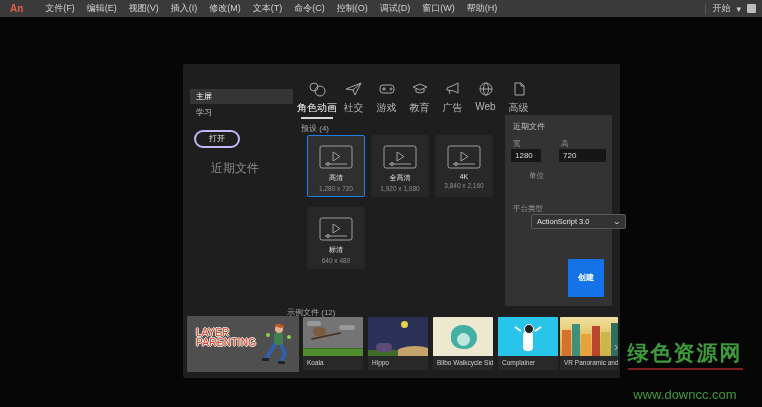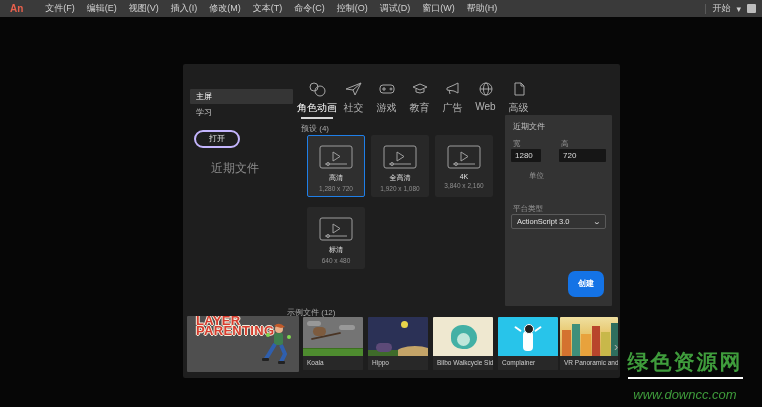--- a/index.html
+++ b/index.html
@@ -27,21 +27,21 @@
   
   .side-item{position:absolute;left:7px;width:103px;height:15px;line-height:15px;
     font-size:8px;color:#cfcfcf;padding-left:6px;box-sizing:border-box;border-radius:1px;}
   .side-item.active{background:#353535;color:#fff;}
   .open-btn{position:absolute;left:11px;top:66px;border:2px solid #c4b5fd;border-radius:10px;
     background:transparent;color:#e0e0e0;font-size:8px;padding:3px 13px;line-height:1;
     font-family:inherit;}
   .recent-label{position:absolute;left:28px;top:96px;font-size:12px;color:#8b8b8b;}
   
   .promo{position:absolute;left:4px;top:252px;width:112px;height:56px;background:#4f4f4f;border-radius:1px;overflow:hidden;}
-  .promo-text{position:absolute;left:9px;top:0;font-size:13px;font-weight:bold;line-height:10px;
+  .promo-text{position:absolute;left:9px;top:12px;font-size:10px;font-weight:normal;line-height:10px;
     color:#d63c2f;letter-spacing:.3px;
     text-shadow:1px 0 0 #f2ecdc,-1px 0 0 #f2ecdc,0 1px 0 #f2ecdc,0 -1px 0 #f2ecdc;}
   .promo-art{position:absolute;right:6px;top:6px;}
   
   .tabs{position:absolute;left:114px;top:12px;display:flex;}
   .tab{display:flex;flex-direction:column;align-items:center;width:33px;padding-top:3px;position:relative;}
   .tab:first-child{width:40px;}
   .tab .ticon{height:20px;display:flex;align-items:center;}
   .tab .ticon svg{stroke:#a6a6a6;fill:none;stroke-width:1;}
   .tab .tlabel{font-size:10px;color:#b5b5b5;margin-top:2px;white-space:nowrap;}
@@ -57,24 +57,24 @@
   .p-size{font-size:6.5px;color:#8f8f8f;margin-top:2px;}
   
   .panel{position:absolute;left:322px;top:51px;width:107px;height:191px;background:#333333;border-radius:1px;}
   .panel .hdr{position:absolute;left:8px;top:6px;font-size:8px;color:#c0c0c0;}
   .fld-label{position:absolute;font-size:7.5px;color:#9a9a9a;}
   .txt-input{position:absolute;height:13px;background:#161616;border:none;color:#dcdcdc;
     font-size:8px;padding:0 4px;box-sizing:border-box;border-radius:1px;font-family:inherit;}
   .select{position:absolute;height:15px;border-radius:2px;font-size:7.5px;display:flex;
     align-items:center;padding:0 5px;box-sizing:border-box;justify-content:space-between;}
   .select.disabled{background:#2c2c2c;color:#5e5e5e;}
-  .select.enabled{background:#333;border:1px solid #5a5a5a;color:#e2e2e2;}
+  .select.enabled{background:#333;border:1px solid #5a5a5a;color:#e2e2e2;margin-left:20px;}
   .chev{font-size:7px;transform:scaleX(1.4);}
   .create-btn{position:absolute;right:8px;bottom:9px;background:#1473e6;color:#fff;border:none;
-    border-radius:7px;font-size:8px;padding:9px 10px;line-height:1;font-family:inherit;font-weight:bold;}
+    border-radius:1px;font-size:8px;padding:15px 10px;line-height:1;font-family:inherit;font-weight:bold;}
   
   .sample-card{position:absolute;top:253px;width:60px;height:53px;background:#282828;border-radius:1px;overflow:hidden;}
   .thumb{position:relative;width:100%;height:39px;overflow:hidden;}
   .s-label{height:14px;line-height:14px;font-size:6.5px;color:#cfcfcf;padding:0 4px;
     white-space:nowrap;overflow:hidden;background:#282828;}
   .next-arrow{position:absolute;left:431px;top:276px;color:#aaa;font-size:13px;line-height:13px;cursor:pointer;}
   
   .t-koala{background:#747474;}
   .t-koala .cloud{position:absolute;background:#989898;border-radius:6px;}
   .t-koala .grass{position:absolute;left:0;right:0;bottom:0;height:7px;background:#4e8c2f;border-top:1px solid #3c701f;}
@@ -97,23 +97,23 @@
   .t-vr{background:linear-gradient(180deg,#efe0a0 0%,#e8c871 40%,#d9a74f 100%);}
   .t-vr i{position:absolute;bottom:0;}
   .t-vr .b1{left:2px;width:9px;height:26px;background:#d4722f;}
   .t-vr .b2{left:12px;width:8px;height:32px;background:#3f8f7a;}
   .t-vr .b3{left:21px;width:10px;height:22px;background:#e8a23c;}
   .t-vr .b4{left:32px;width:8px;height:30px;background:#b8452c;}
   .t-vr .b5{left:41px;width:9px;height:24px;background:#c8b84a;}
   .t-vr .b6{left:51px;width:8px;height:33px;background:#2e6e5e;}
   
   .watermark{position:absolute;right:3px;bottom:5px;width:148px;text-align:center;}
-  .wm-site{font-size:21px;font-weight:bold;letter-spacing:2px;border-bottom:2px solid #ffffff;
+  .wm-site{font-size:21px;font-weight:bold;letter-spacing:2px;border-bottom:2px solid #7f1d1d;
     padding-bottom:1px;display:inline-block;}
-  .wm-url{font-size:13px;margin-top:8px;font-style:italic;}
+  .wm-url{font-size:13px;margin-top:17px;}
 </style>
 </head>
 <body>
 
 <div class="menubar">
   <span class="an-logo">An</span>
   <span class="menu-item">文件(F)</span>
   <span class="menu-item">编辑(E)</span>
   <span class="menu-item">视图(V)</span>
   <span class="menu-item">插入(I)</span>

